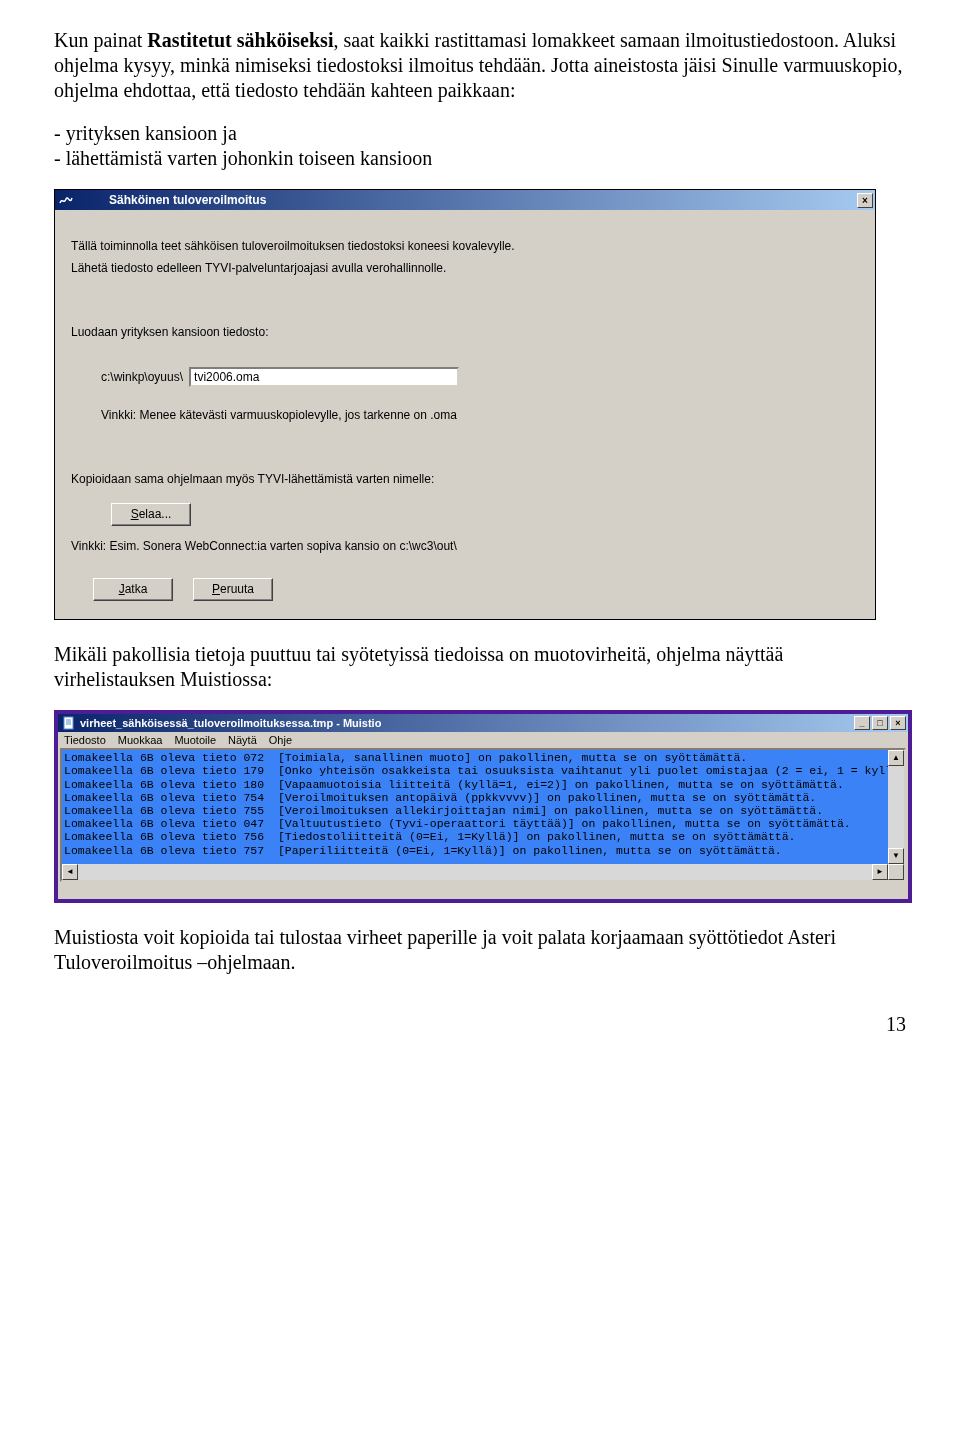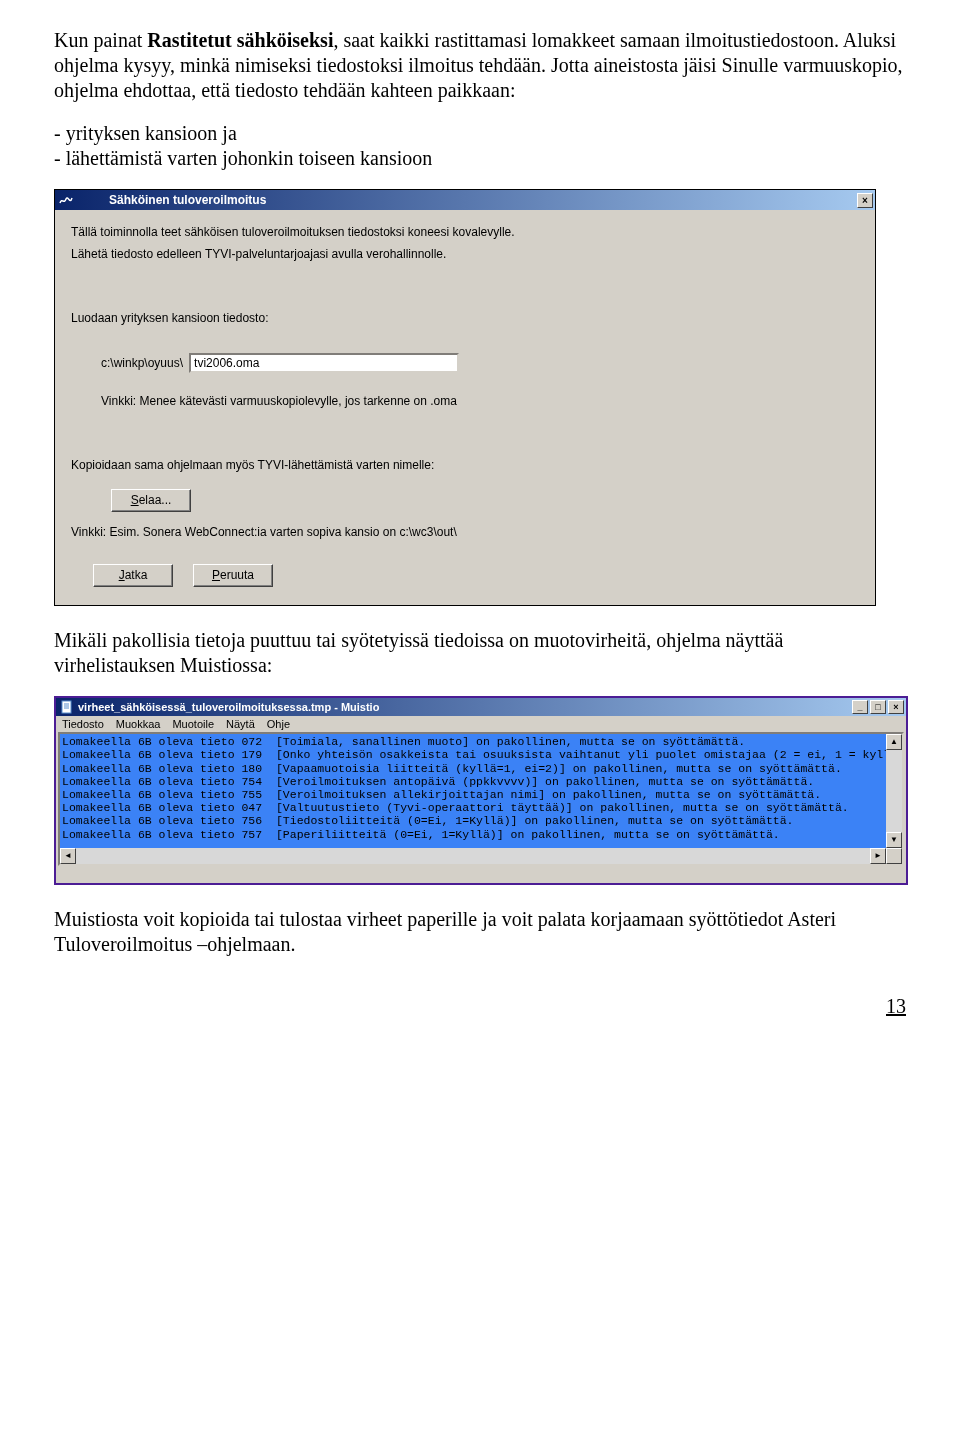--- a/index.html
+++ b/index.html
@@ -57,21 +57,21 @@
     border-bottom-color: #404040;
     font-family: Arial, sans-serif;
     font-size: 10px;
     font-weight: bold;
     color: #000;
     text-align: center;
     line-height: 13px;
     box-sizing: border-box;
   }
   .dlg-body {
-    padding: 14px 16px 18px 16px;
+    padding: 28px 16px 18px 16px;
   }
   .dlg-text { line-height: 1.35; margin-bottom: 6px; }
   .dlg-spacer { height: 42px; }
   .dlg-spacer-sm { height: 20px; }
   .dlg-row { display: flex; align-items: center; }
   .path-prefix { margin-right: 6px; }
   .win-input {
     background: #fff;
     border: 2px inset #d4d0c8;
     height: 20px;
@@ -98,21 +98,21 @@
   }
   .mnemonic { text-decoration: underline; }
   .btn-row { display: flex; gap: 20px; margin-top: 24px; padding-left: 22px; }
   .btn-wide { width: 80px; }
   .browse-btn { width: 80px; margin-left: 40px; }
 
   
   .notepad {
     width: 850px;
     margin: 6px 0 22px 0;
-    border: 2px solid #4c1d95;
+    border: 4px solid #4c1d95;
     background: #d4d0c8;
     font-family: Tahoma, Arial, sans-serif;
     font-size: 11px;
   }
   .np-titlebar {
     background: linear-gradient(to right, #0a246a, #a6caf0);
     color: #fff;
     display: flex;
     align-items: center;
     height: 18px;
@@ -180,21 +180,20 @@
     border: 1px solid #fff;
     border-right-color: #404040;
     border-bottom-color: #404040;
     box-sizing: border-box;
   }
 
   .page-num {
     text-align: right;
     font-size: 20px;
     margin-top: 38px;
-    text-decoration: underline;
   }
 </style>
 </head>
 <body>
 
 <p class="para">
   <span>Kun painat </span><span class="bold">Rastitetut sähköiseksi</span><span>, saat kaikki rastittamasi lomakkeet samaan ilmoitustiedostoon. Aluksi ohjelma kysyy, minkä nimiseksi tiedostoksi ilmoitus tehdään. Jotta aineistosta jäisi Sinulle varmuuskopio, ohjelma ehdottaa, että tiedosto tehdään kahteen paikkaan:</span>
 </p>
 <ul class="dash">
   <li>yrityksen kansioon ja</li>

